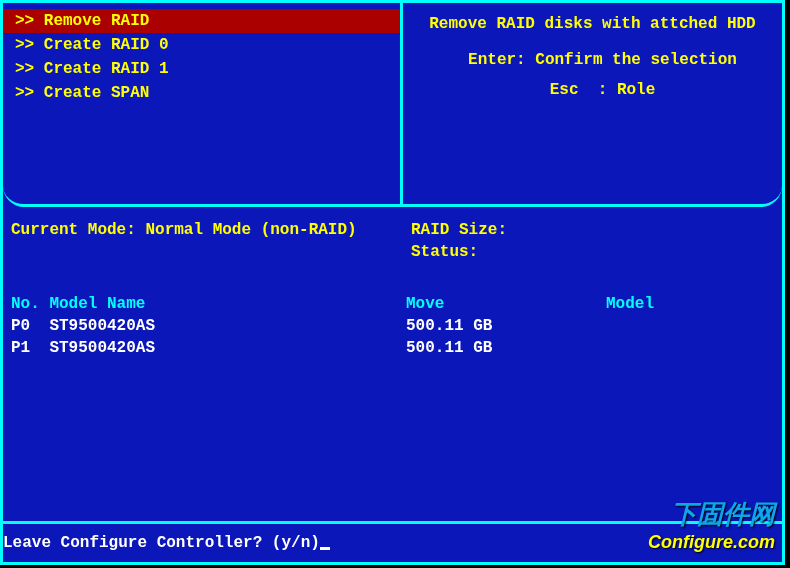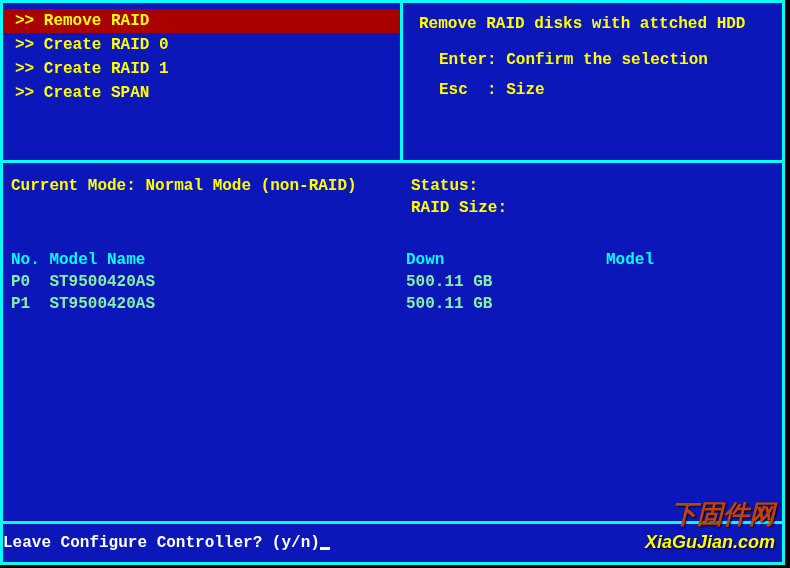--- a/index.html
+++ b/index.html
@@ -21,39 +21,41 @@
       width: 785px;
       height: 565px;
       background: #0b17b8;
       border: 3px solid #00ffff;
       display: flex;
       flex-direction: column;
     }
     .top-section {
       display: flex;
       border-bottom: 3px solid #00ffff;
-      height: 160px;
+      height: 204px;
+      border-radius: 21px;
     }
     .menu-panel {
       width: 400px;
       border-right: 3px solid #00ffff;
       padding: 6px 0;
     }
     .menu-item {
       padding: 3px 12px;
       color: #ffff00;
       white-space: pre;
     }
     .menu-item.selected {
       background: #aa0000;
     }
     .help-panel {
       flex: 1;
       padding: 12px 16px;
       color: #ffff00;
+      text-align: center;
     }
     .help-title {
       margin-bottom: 18px;
     }
     .help-line {
       white-space: pre;
       margin-bottom: 4px;
       padding-left: 20px;
       margin-top: 12px;
     }
@@ -87,21 +89,21 @@
       white-space: pre;
     }
     .col-size {
       width: 200px;
     }
     .col-role {
       flex: 1;
     }
     .table-row {
       display: flex;
-      color: #86efac;
+      color: #ffffff;
       margin-bottom: 4px;
     }
     .bottom-section {
       padding: 10px 0;
       color: #ffffff;
     }
     .prompt-line {
       white-space: pre;
     }
     .cursor {
@@ -115,21 +117,21 @@
     .watermark {
       position: absolute;
       bottom: 15px;
       right: 15px;
       text-align: right;
       font-family: Arial, sans-serif;
       font-weight: bold;
       font-style: italic;
     }
     .watermark-line1 {
-      color: #c2410c;
+      color: #0ea5e9;
       font-size: 26px;
       text-shadow: 1px 1px 2px #000;
     }
     .watermark-line2 {
       color: #ffff00;
       font-size: 18px;
       text-shadow: 1px 1px 2px #000;
     }
   </style>
 </head>
@@ -140,36 +142,36 @@
   <div class="top-section">
     <div class="menu-panel">
       <div class="menu-item selected">&gt;&gt; Remove RAID</div>
       <div class="menu-item">&gt;&gt; Create RAID 0</div>
       <div class="menu-item">&gt;&gt; Create RAID 1</div>
       <div class="menu-item">&gt;&gt; Create SPAN</div>
     </div>
     <div class="help-panel">
       <div class="help-title">Remove RAID disks with attched HDD</div>
       <div class="help-line">Enter: Confirm the selection</div>
-      <div class="help-line">Esc  : Size</div>
+      <div class="help-line">Esc  : Role</div>
     </div>
   </div>
 
   <div class="middle-section">
     <div class="mode-line">
       <div class="mode-left"><span>Current Mode:</span> <span>Normal Mode (non-RAID)</span></div>
       <div class="mode-right">
+        <div class="status-line">RAID Size:</div>
         <div class="status-line">Status:</div>
-        <div class="status-line">RAID Size:</div>
       </div>
     </div>
 
     <div class="table-header">
       <div class="col-no-model">No. Model Name</div>
-      <div class="col-size">Down</div>
+      <div class="col-size">Move</div>
       <div class="col-role">Model</div>
     </div>
 
     <div class="table-row">
       <div class="col-no-model"><span>P0</span>  <span>ST9500420AS</span></div>
       <div class="col-size">500.11 GB</div>
       <div class="col-role"></div>
     </div>
 
     <div class="table-row">
@@ -179,14 +181,14 @@
     </div>
   </div>
 
   <div class="bottom-section">
     <div class="prompt-line"><span>Leave Configure Controller? (y/n)</span><span class="cursor"></span></div>
   </div>
 </div>
 
 <div class="watermark">
   <div class="watermark-line1">下固件网</div>
-  <div class="watermark-line2">XiaGuJian.com</div>
+  <div class="watermark-line2">Configure.com</div>
 </div>
 
 </body></html>

